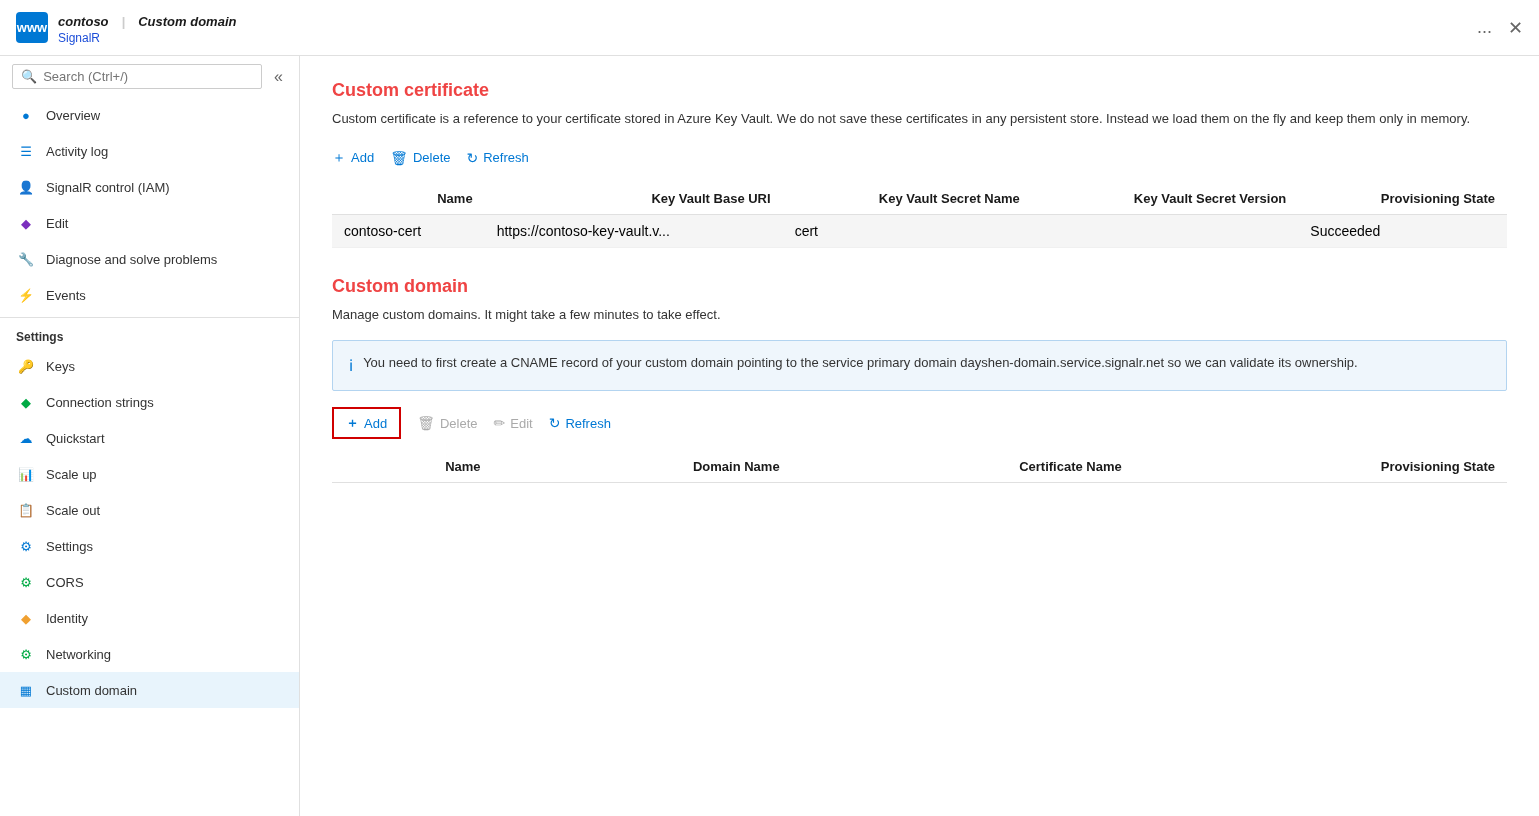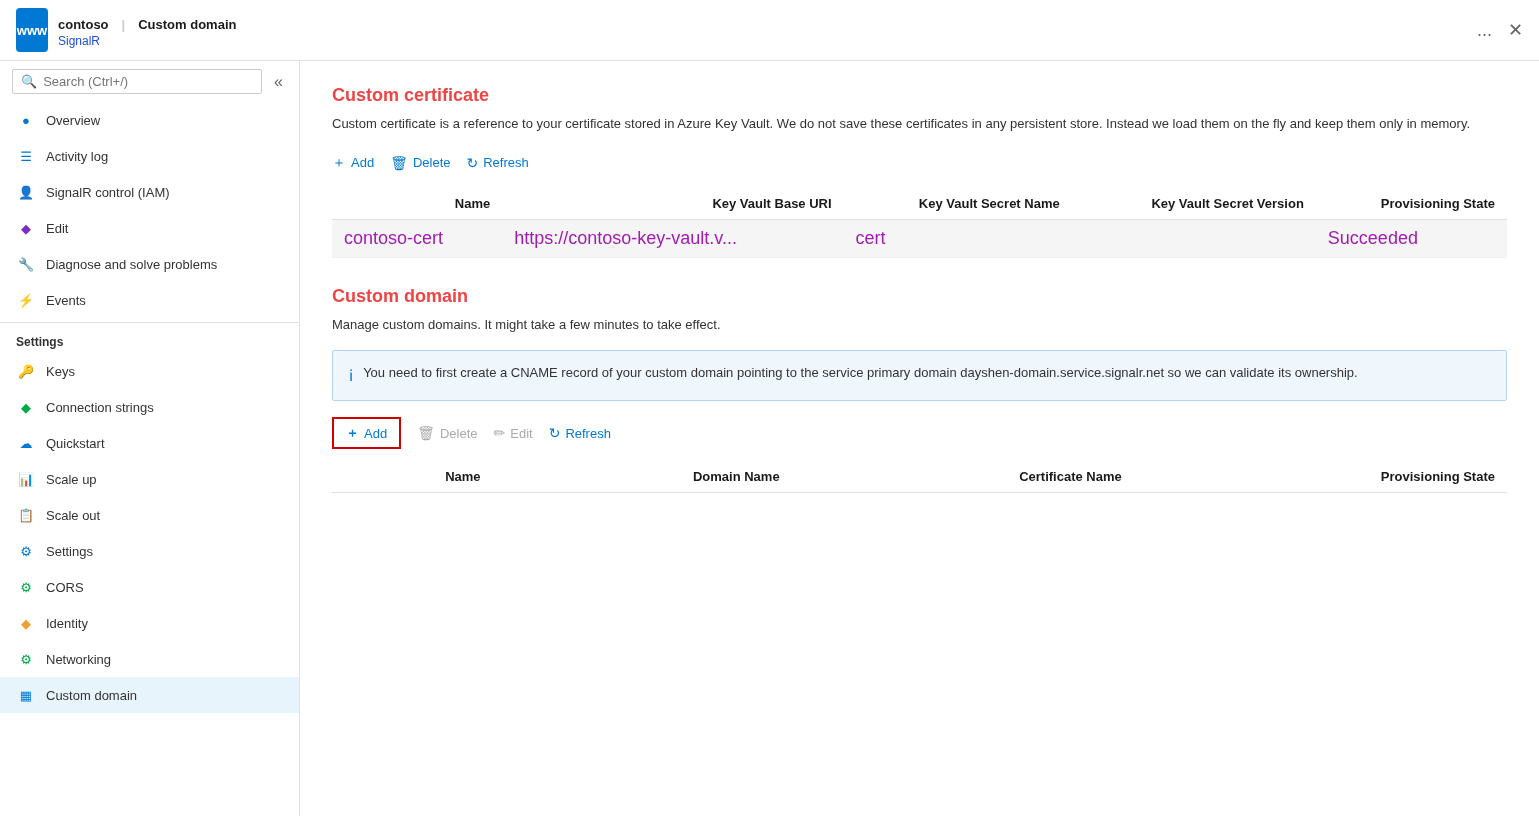--- a/index.html
+++ b/index.html
@@ -1,20 +1,20 @@
 <!DOCTYPE html>
 <html><head>
   <meta charset="utf-8">
   <style>
     * { box-sizing: border-box; margin: 0; padding: 0; font-family: 'Segoe UI', Arial, sans-serif; font-size: 13px; }
     body { background: #fff; display: flex; flex-direction: column; height: 816px; overflow: hidden; }
     .title-bar { display: flex; align-items: center; padding: 8px 16px; border-bottom: 1px solid #e0e0e0; background: #fff; min-height: 56px; }
-    .title-bar-icon { width: 32px; height: 44px; background: #0078d4; border-radius: 4px; display: flex; align-items: center; justify-content: center; color: white; font-weight: bold; font-size: 10px; margin-right: 10px; }
+    .title-bar-icon { width: 32px; height: 31px; background: #0078d4; border-radius: 4px; display: flex; align-items: center; justify-content: center; color: white; font-weight: bold; font-size: 10px; margin-right: 10px; }
     .title-bar-text { flex: 1; }
-    .title-bar-text .resource-name { font-size: 18px; font-weight: 600; color: #1a1a1a; }
+    .title-bar-text .resource-name { font-size: 18px; font-weight: 600; color: #1a1a1a; font-style: italic; }
     .title-bar-text .resource-name .separator { color: #ccc; margin: 0 8px; }
     .title-bar-text .subtitle { font-size: 12px; color: #1d4ed8; }
     .title-bar-dots { color: #666; font-size: 18px; margin-right: 16px; cursor: pointer; }
     .close-btn { font-size: 18px; color: #666; cursor: pointer; background: none; border: none; }
     .main-layout { display: flex; flex: 1; overflow: hidden; }
     .sidebar { width: 300px; min-width: 300px; border-right: 1px solid #e0e0e0; display: flex; flex-direction: column; overflow: hidden; background: #fff; }
     .search-input-wrap { display: flex; align-items: center; border: 1px solid #ccc; border-radius: 2px; padding: 4px 8px; }
     .search-input-wrap input { border: none; outline: none; flex: 1; font-size: 13px; color: #333; }
     .search-icon { color: #666; margin-right: 6px; }
     .sidebar-collapse { color: #666; font-size: 16px; cursor: pointer; padding: 0 4px; }
@@ -26,21 +26,21 @@
     .nav-section-title { padding: 12px 16px 4px 16px; font-size: 12px; font-weight: 600; color: #333; border-top: 1px solid #e0e0e0; margin-top: 4px; }
     .content { flex: 1; overflow-y: auto; padding: 24px 32px; background: #fff; }
     .section-title { font-size: 18px; font-weight: 600; margin-bottom: 8px; color: #ef4444; }
     .section-desc { font-size: 13px; color: #333; margin-bottom: 16px; line-height: 1.5; }
     .toolbar { display: flex; align-items: center; gap: 16px; margin-bottom: 12px; }
     .toolbar-btn { display: flex; align-items: center; gap: 5px; background: none; border: none; color: #0078d4; cursor: pointer; font-size: 13px; padding: 4px 0; }
     .toolbar-btn .btn-icon { font-size: 14px; }
     .toolbar-btn.disabled { color: #aaa; cursor: default; }
     .table { width: 100%; border-collapse: collapse; margin-bottom: 28px; }
     .table th { text-align: right; padding: 8px 12px; font-weight: 600; color: #1a1a1a; border-bottom: 1px solid #e0e0e0; font-size: 13px; }
-    .table td { padding: 8px 12px; color: #a21caf; border-bottom: 1px solid #f0f0f0; font-size: 18px; }
+    .table td { padding: 8px 12px; color: #000000; border-bottom: 1px solid #f0f0f0; font-size: 14px; }
     .table tr.data-row { background: #f5f5f5; }
     .info-box { background: #eff6fc; border: 1px solid #b3d4f0; border-radius: 2px; padding: 12px 16px; margin-bottom: 16px; display: flex; align-items: flex-start; gap: 10px; font-size: 13px; color: #333; line-height: 1.5; }
     .info-icon { color: #0078d4; font-size: 16px; flex-shrink: 0; margin-top: 1px; }
     .add-btn-highlighted { display: flex; align-items: center; gap: 5px; border: 2px solid #d00000; padding: 5px 12px; cursor: pointer; background: #fff; color: #0078d4; font-size: 13px; }
     .add-btn-highlighted .btn-icon { color: #0078d4; font-weight: bold; }
   </style>
 </head>
 <body>
 
 <div class="title-bar">

